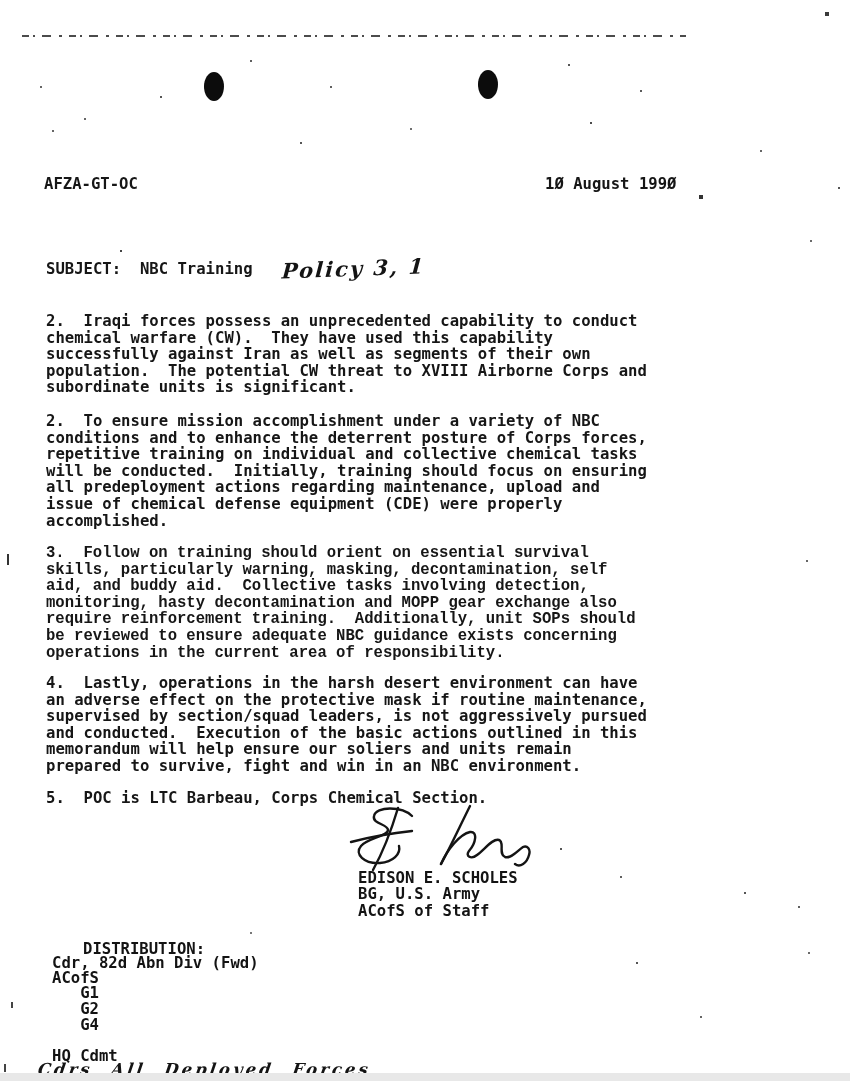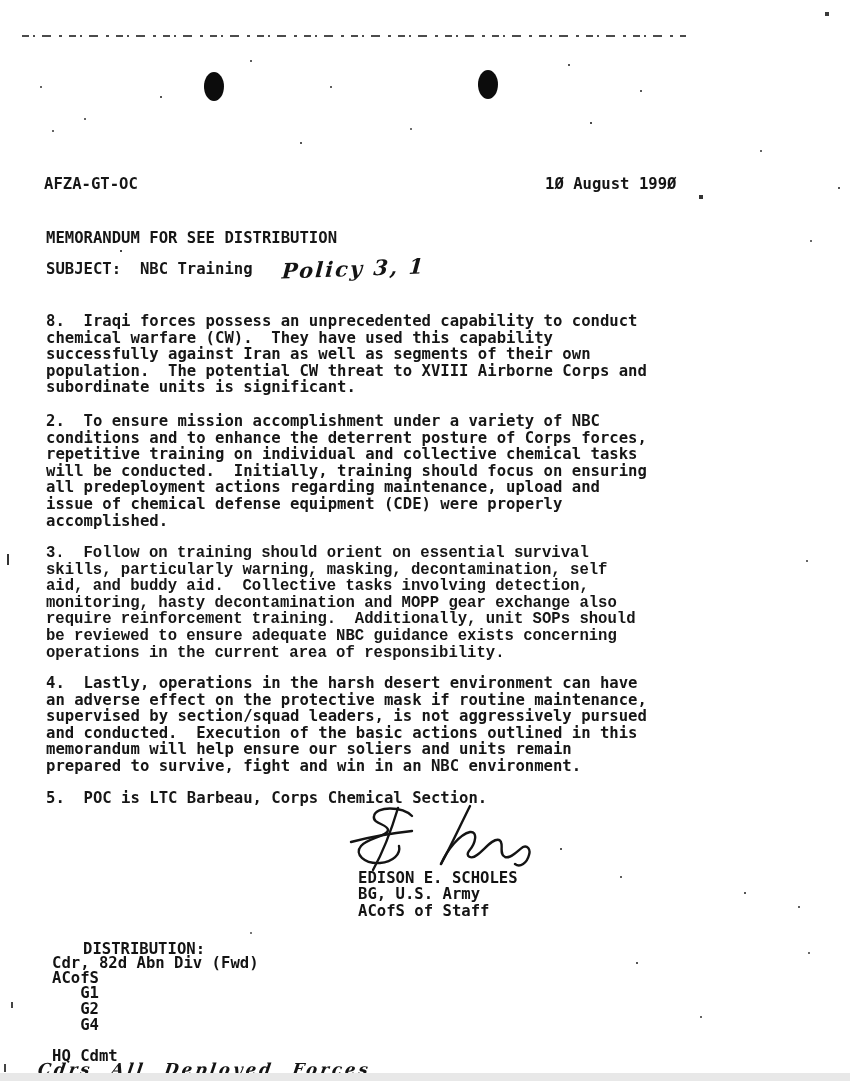--- a/index.html
+++ b/index.html
@@ -86,25 +86,24 @@
   <div class="torn-edge"></div>
   <div class="hole left"></div>
   <div class="hole right"></div>
   <div class="speckles"></div>
   <div class="edge-mark-1"></div>
   <div class="edge-mark-2"></div>
   <div class="edge-mark-3"></div>
 
   <div class="tw" style="left:44px; top:176px;">AFZA-GT-OC</div>
   <div class="tw" style="left:545px; top:176px;">1Ø August 199Ø</div>
-  <div class="tw" style="left:46px; top:230px;">MEMORANDUM FOR SEE DISTRIBUTION</div>
   <div class="tw" style="left:46px; top:261px;">SUBJECT:  NBC Training</div>
   <div class="hand subject-note">Policy 3, 1</div>
 
-  <div class="tw" style="left:46px; top:313px;">8.  Iraqi forces possess an unprecedented capability to conduct
+  <div class="tw" style="left:46px; top:313px;">2.  Iraqi forces possess an unprecedented capability to conduct
 chemical warfare (CW).  They have used this capability
 successfully against Iran as well as segments of their own
 population.  The potential CW threat to XVIII Airborne Corps and
 subordinate units is significant.</div>
   <div class="tw" style="left:46px; top:413px;">2.  To ensure mission accomplishment under a variety of NBC
 conditions and to enhance the deterrent posture of Corps forces,
 repetitive training on individual and collective chemical tasks
 will be conducted.  Initially, training should focus on ensuring
 all predeployment actions regarding maintenance, upload and
 issue of chemical defense equipment (CDE) were properly

